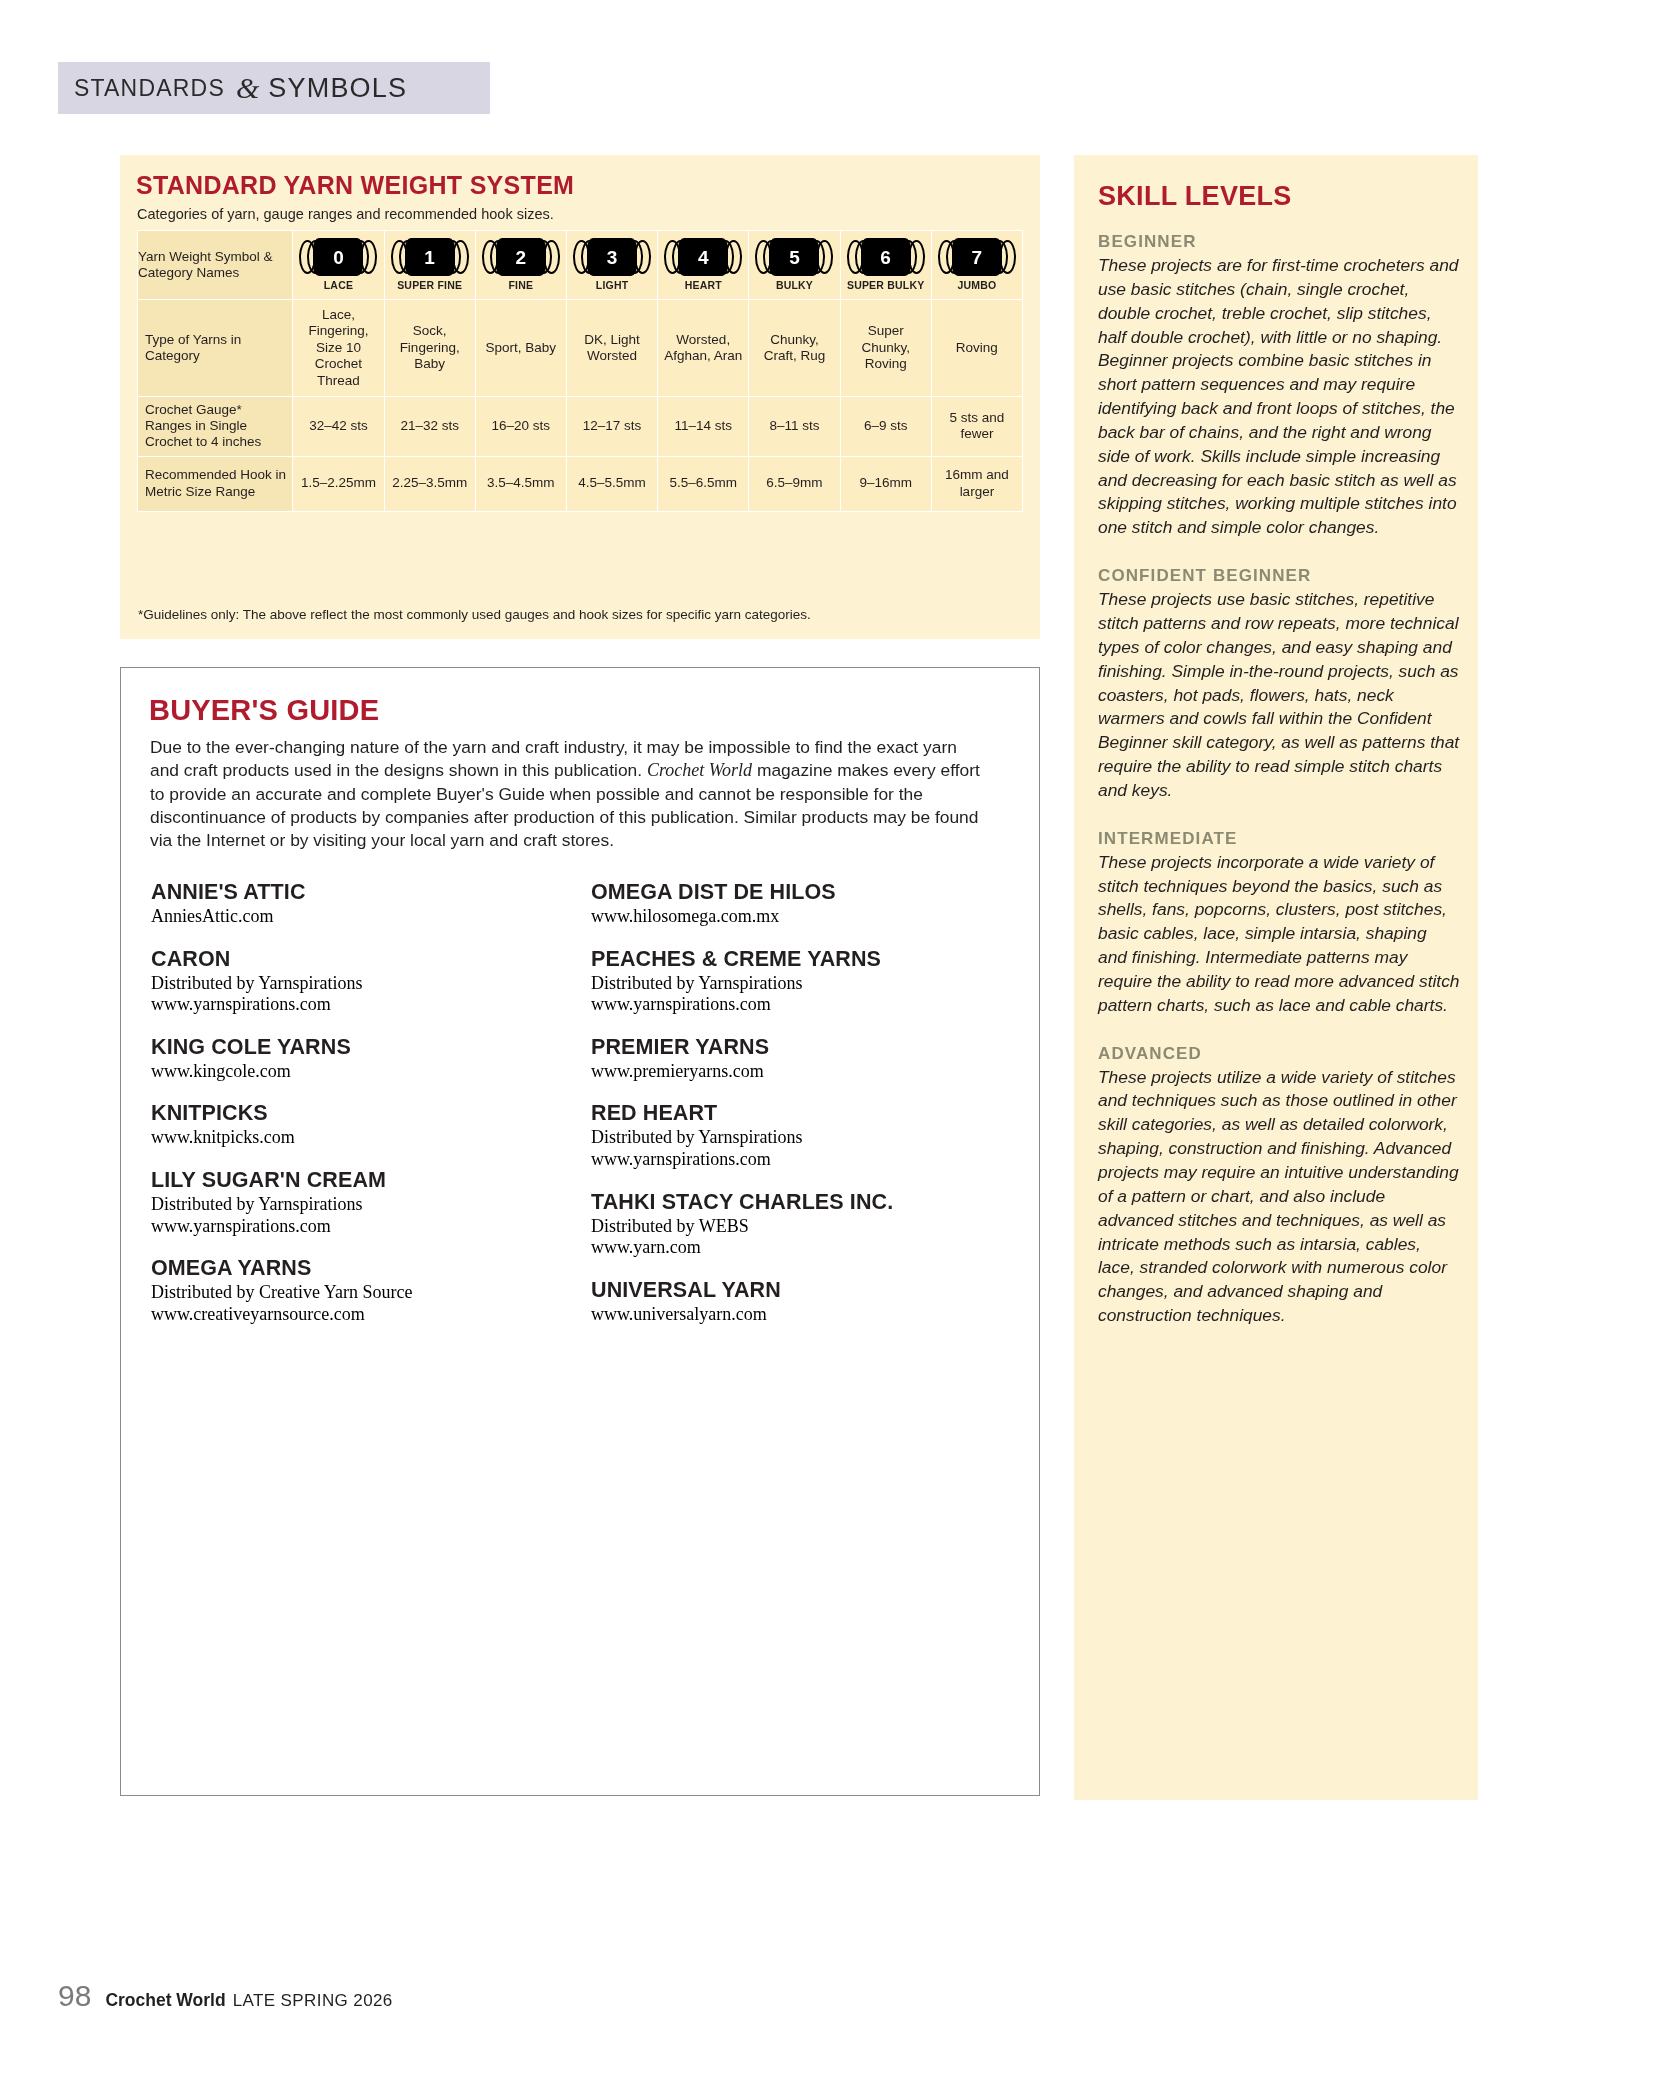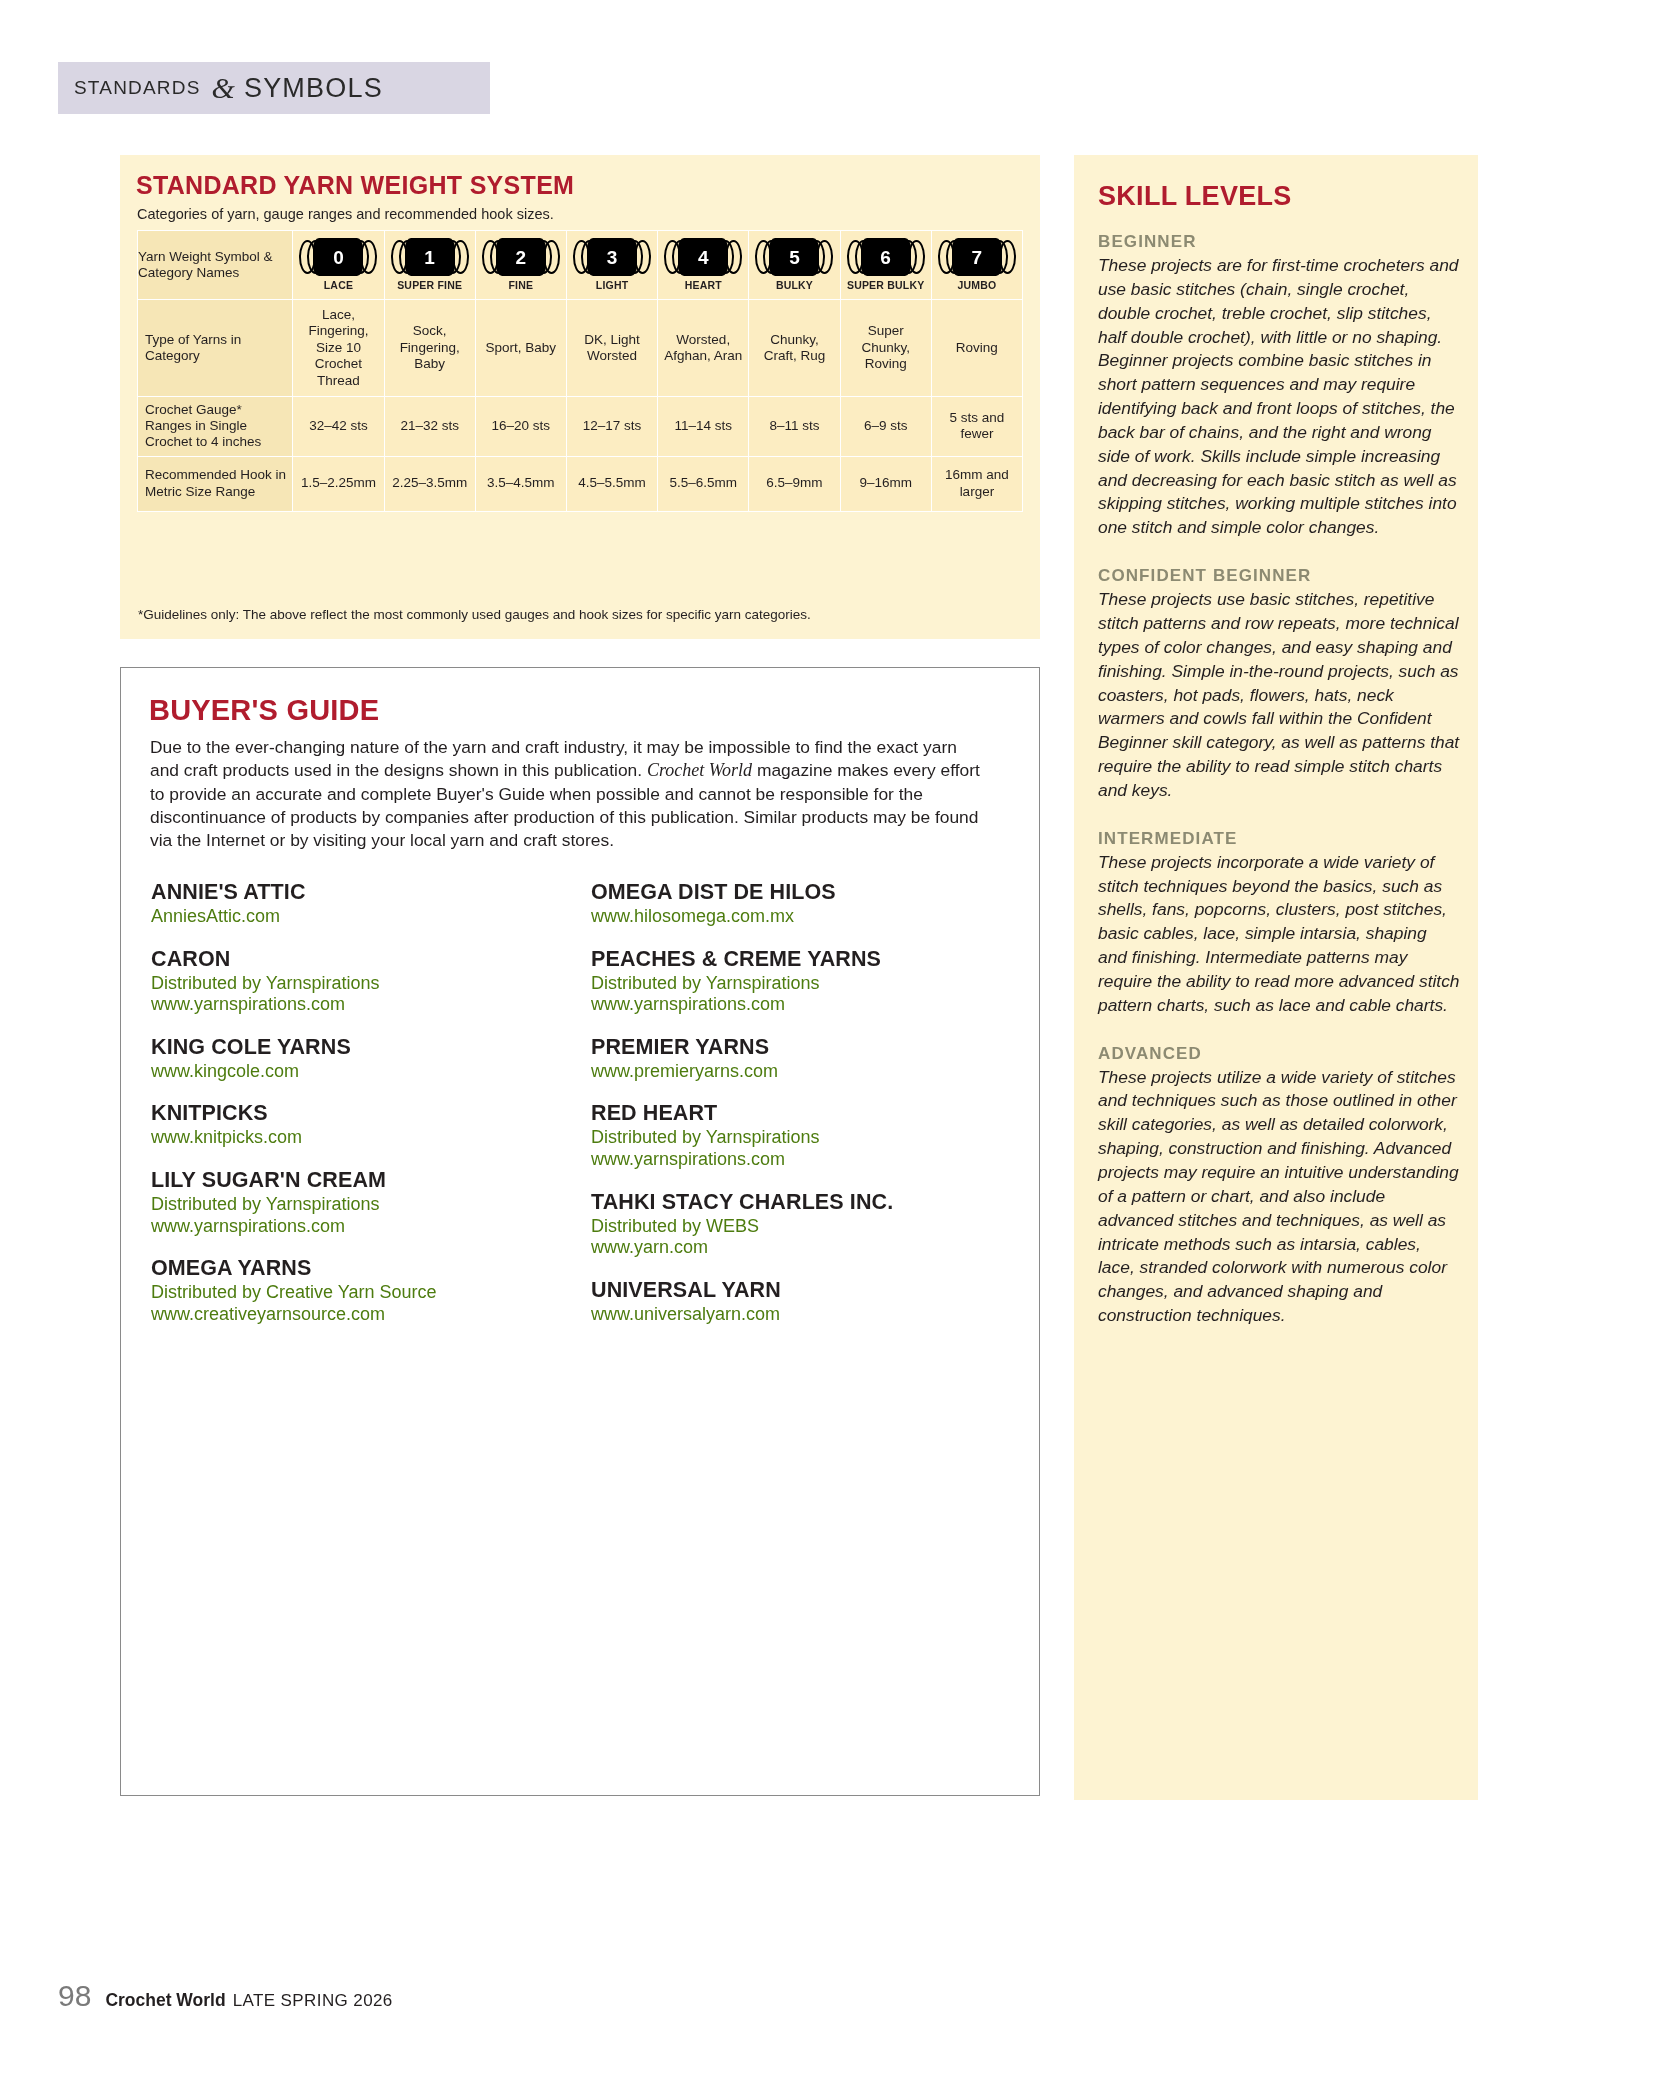--- a/index.html
+++ b/index.html
@@ -28,21 +28,21 @@
     top: 62px;
     width: 432px;
     height: 52px;
     background: #d9d6e3;
     display: flex;
     align-items: center;
     padding-left: 16px;
     box-sizing: border-box;
   }
   .banner .b1 {
-    font-size: 19px;
+    font-size: 23px;
     letter-spacing: 1.2px;
     color: #2a2a2a;
     font-weight: 400;
   }
   .banner .amp {
     font-family: "Liberation Serif", serif;
     font-style: italic;
     font-size: 30px;
     margin: 0 9px 0 11px;
     color: #2a2a2a;
@@ -220,21 +220,22 @@
   .brand-name {
     font-size: 21.5px;
     font-weight: bold;
     letter-spacing: .1px;
     color: #231f20;
     margin-bottom: 1px;
   }
   .brand-line {
     font-size: 18px;
     line-height: 1.2;
-    color: #4d7c0f;
+    color: #000000;
+    font-family: Liberation Serif, serif;
   }
 
   
   .skills {
     position: absolute;
     left: 1074px;
     top: 155px;
     width: 404px;
     height: 1645px;
     background: #fdf3d2;

